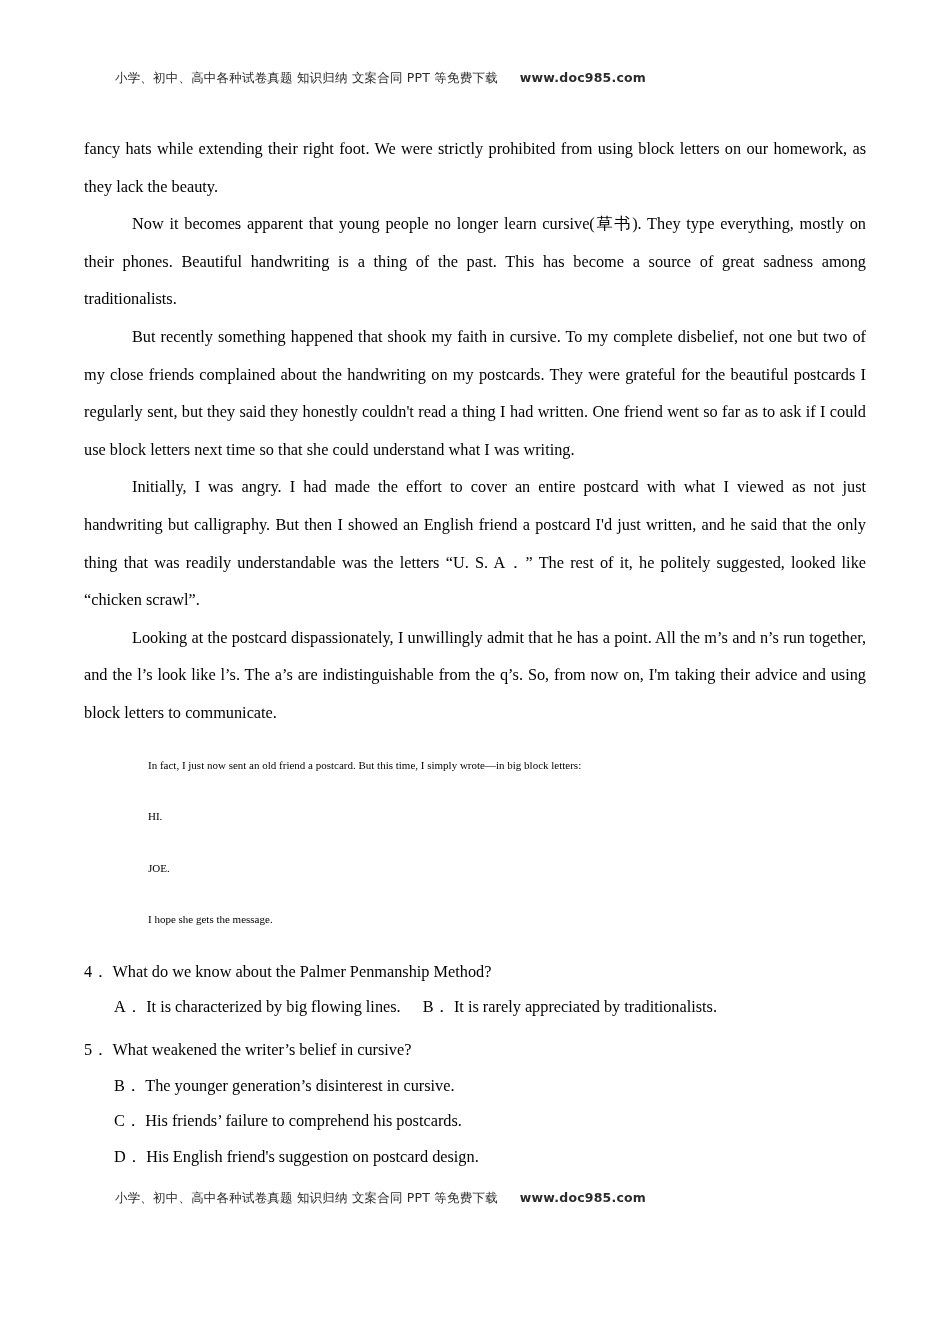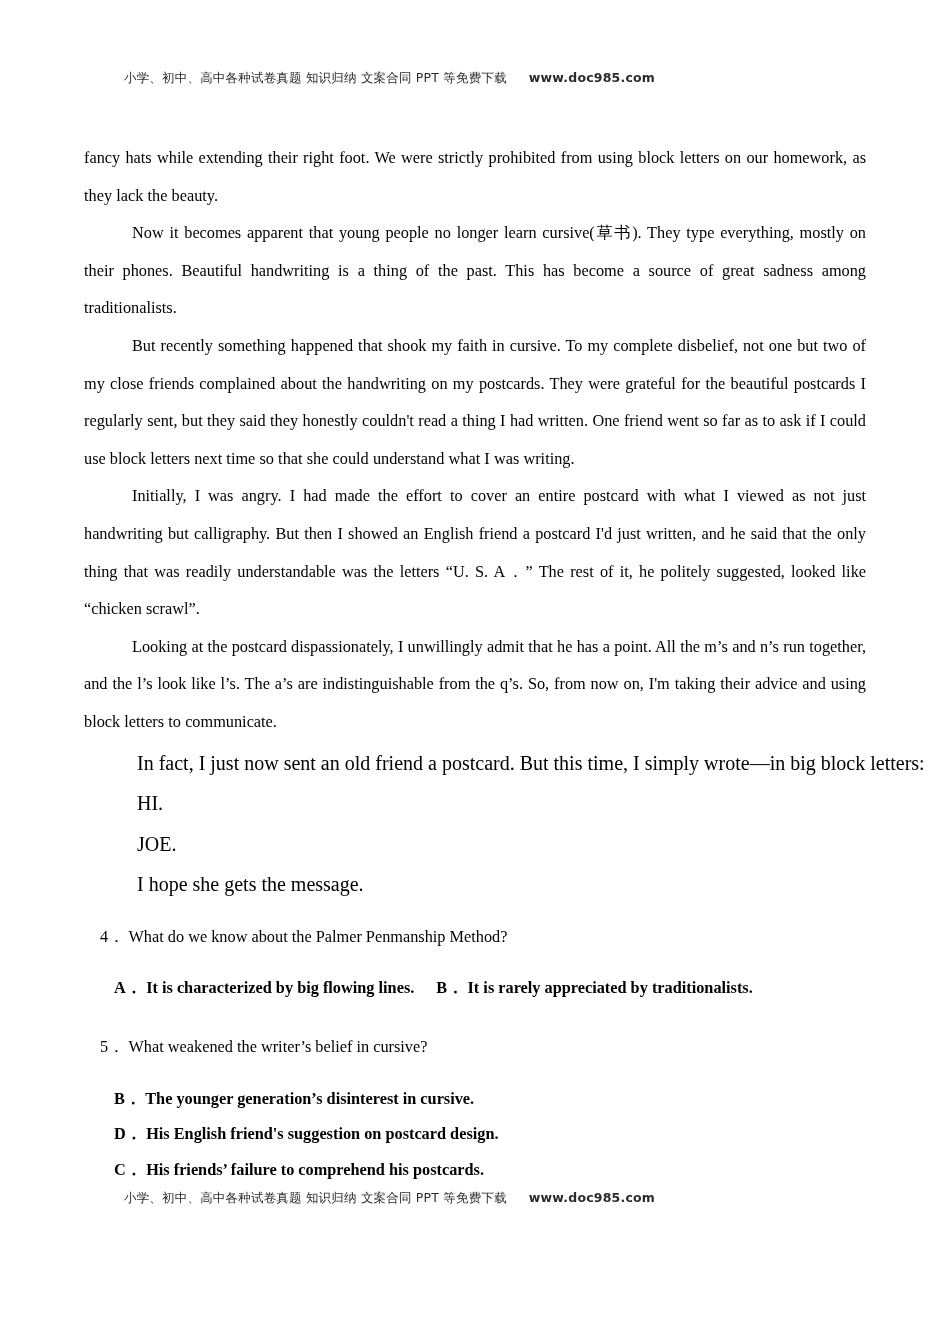--- a/index.html
+++ b/index.html
@@ -18,21 +18,21 @@
     height: 1344px;
     margin: 0 auto;
     background: #ffffff;
     overflow: hidden;
     box-sizing: border-box;
   }
 
   
   .watermark {
     position: absolute;
-    left: 9px;
+    left: 0;
     width: 761px;
     text-align: center;
     font-family: "DejaVu Sans", "Liberation Sans", sans-serif;
     font-size: 12.5px;
     color: #2b2b2b;
     letter-spacing: .2px;
     white-space: nowrap;
   }
   .watermark .wm-cn { }
   .watermark .wm-url {
@@ -40,21 +40,21 @@
     font-weight: 700;
     margin-left: 22px;
   }
   #watermark-top  { top: 70px; }
   #watermark-bottom { top: 1190px; }
 
   
   .content {
     position: absolute;
     left: 84px;
-    top: 139px;
+    top: 130px;
     width: 782px;
   }
 
   p.body-para {
     margin: 0 0 0 0;
     font-size: 16.3px;
     line-height: 37.6px;
     text-align: justify;
     text-justify: inter-word;
     text-indent: 0;
@@ -63,44 +63,43 @@
   p.indent {
     text-indent: 48px;
   }
 
   
   .question {
     font-size: 16.3px;
     line-height: 35.6px;
   }
   .q-stem {
-    margin: 16px;
+    margin: 0;
     padding-left: 0;
     text-indent: 0;
     white-space: nowrap;
   }
   .q-num {
     display: inline-block;
     min-width: 0;
   }
   .q-num-sep { }
   .opt-line {
     margin: 0;
     padding-left: 30px;
     white-space: nowrap;
-    font-weight: bold;
   }
   .opt-gap {
     display: inline-block;
     width: 22px;
   }
   .blockline {
-    margin: 5px;
+    margin: 16px;
     padding-left: 48px;
-    font-size: 20px;
+    font-size: 11px;
     line-height: 35.6px;
     white-space: nowrap;
   }
 
   .spacer-q { height: 7px; }
 </style>
 </head>
 <body>
 
 <div class="page">
@@ -128,22 +127,22 @@
       <p class="opt-line"><span>A</span><span>．</span>&nbsp;<span>It is characterized by big flowing lines.</span><span class="opt-gap"></span><span>B</span><span>．</span>&nbsp;<span>It is rarely appreciated by traditionalists.</span></p>
 
     </div>
 
     <div class="spacer-q"></div>
 
     <div class="question">
       <p class="q-stem"><span class="q-num">5</span><span class="q-num-sep">．</span>&nbsp;<span>What weakened the writer’s belief in cursive?</span></p>
 
       <p class="opt-line"><span>B</span><span>．</span>&nbsp;<span>The younger generation’s disinterest in cursive.</span></p>
+      <p class="opt-line"><span>C</span><span>．</span>&nbsp;<span>His friends’ failure to comprehend his postcards.</span></p>
       <p class="opt-line"><span>D</span><span>．</span>&nbsp;<span>His English friend's suggestion on postcard design.</span></p>
-      <p class="opt-line"><span>C</span><span>．</span>&nbsp;<span>His friends’ failure to comprehend his postcards.</span></p>
     </div>
 
   </div>
 
   <div class="watermark" id="watermark-bottom">
     <span class="wm-cn">小学、初中、高中各种试卷真题 知识归纳 文案合同 PPT 等免费下载</span><span class="wm-url">www.doc985.com</span>
   </div>
 
 </div>
 

